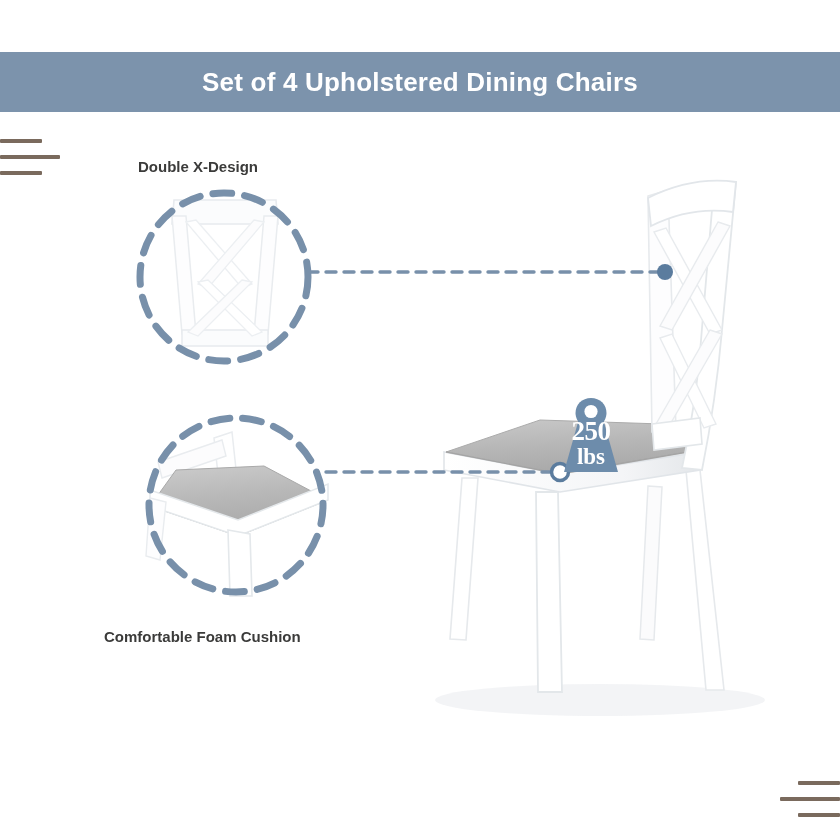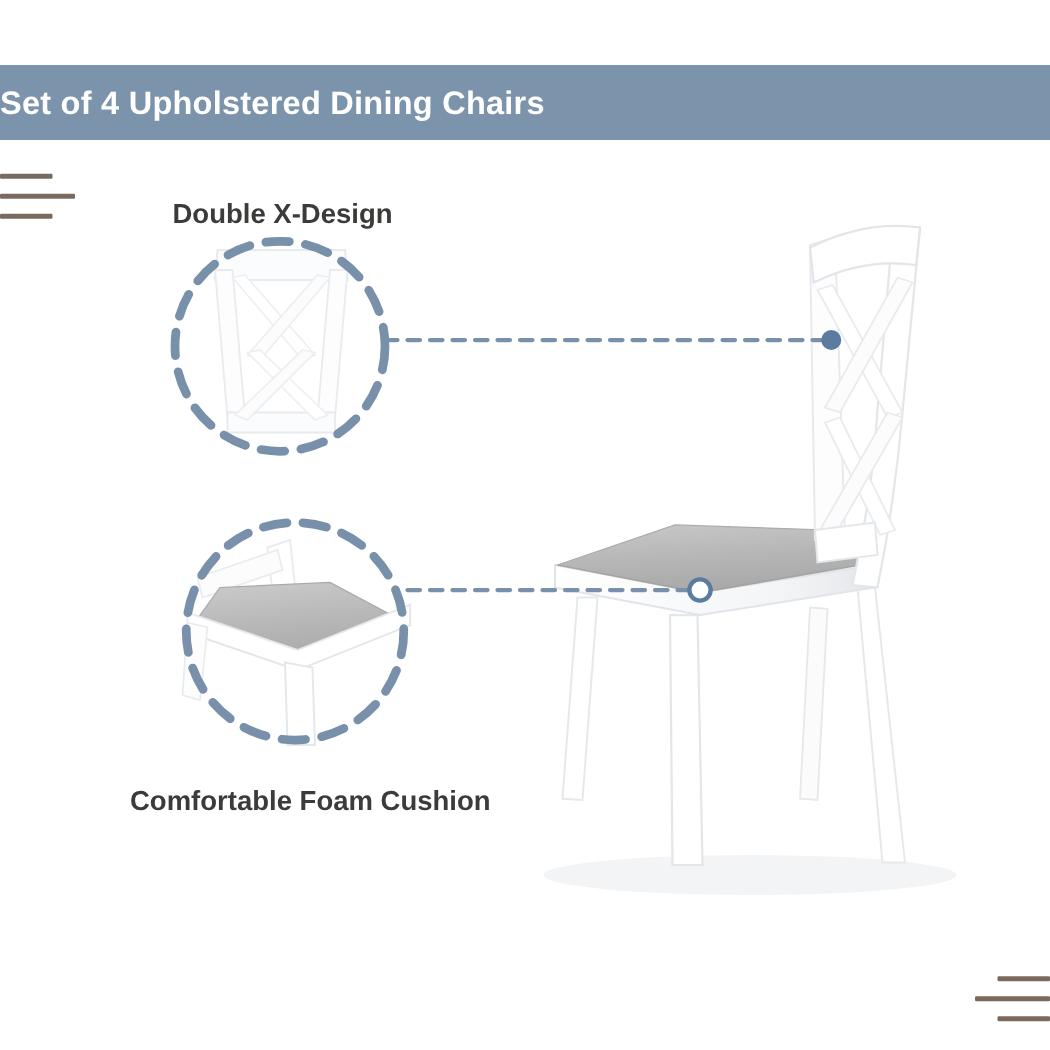--- a/index.html
+++ b/index.html
@@ -19,21 +19,21 @@
   
   .banner {
     position: absolute;
     left: 0;
     top: 52px;
     width: 840px;
     height: 60px;
     background: #7c93ac;
     display: flex;
     align-items: center;
-    justify-content: flex-start;
+    justify-content: center;
   }
   .banner-title {
     color: #ffffff;
     font-size: 26px;
     font-weight: bold;
     letter-spacing: 0.2px;
     white-space: nowrap;
   }
 
   
@@ -47,21 +47,21 @@
   .rule-tl-2 { left: 0;   top: 155px; width: 60px; }
   .rule-tl-3 { left: 0;   top: 171px; width: 42px; }
   .rule-br-1 { right: 0;  top: 781px; width: 42px; }
   .rule-br-2 { right: 0;  top: 797px; width: 60px; }
   .rule-br-3 { right: 0;  top: 813px; width: 42px; }
 
   
   .callout-label {
     position: absolute;
     color: #3b3b3a;
-    font-size: 22px;
+    font-size: 15px;
     font-weight: bold;
     white-space: nowrap;
   }
   .label-xdesign { left: 138px; top: 158px; }
   .label-cushion { left: 104px; top: 616px; margin-top: 12px; }
 
   
   .layer {
     position: absolute;
     left: 0; top: 0;
@@ -206,14 +206,27 @@
     <line x1="308" y1="272" x2="660" y2="272" stroke="#7890aa" stroke-width="3.4" stroke-dasharray="10 8" stroke-linecap="round"></line>
     <circle cx="665" cy="272" r="8" fill="#5b7c9e"></circle>
 
     <line x1="326" y1="472" x2="552" y2="472" stroke="#7890aa" stroke-width="3.4" stroke-dasharray="10 8" stroke-linecap="round"></line>
     <circle cx="560" cy="472" r="8.5" fill="#ffffff" stroke="#5b7c9e" stroke-width="3.5"></circle>
   </svg>
 
   <div class="callout-label label-xdesign">Double X-Design</div>
   <div class="callout-label label-cushion">Comfortable Foam Cushion</div>
 
+  <div class="weight-badge">
+    <svg width="70" height="78" viewBox="0 0 70 78" xmlns="http://www.w3.org/2000/svg">
+
+      <path d="M 35 2 C 26 2 19.5 8.5 19.5 17 C 19.5 22 22 26.4 26 29 L 44 29 C 48 26.4 50.5 22 50.5 17 C 50.5 8.5 44 2 35 2 Z" fill="#6d8cab"></path>
+      <circle cx="35" cy="15.5" r="6.6" fill="#ffffff"></circle>
+
+      <path d="M 22.5 24.5 L 47.5 24.5 L 62 76 L 8 76 Z" fill="#6d8cab"></path>
+    </svg>
+    <div class="weight-text">
+      <span class="weight-num">250</span>
+      <span class="weight-unit">lbs</span>
+    </div>
+  </div>
 
 </div>
 
 </body></html>

